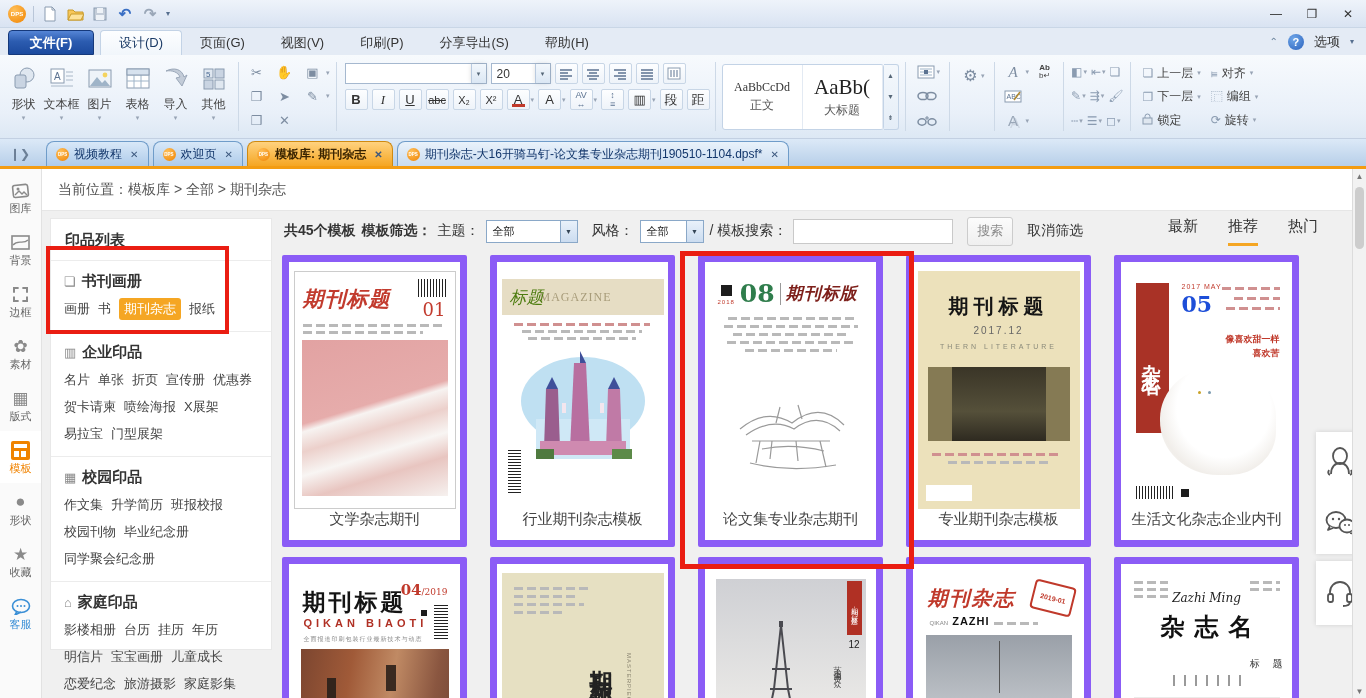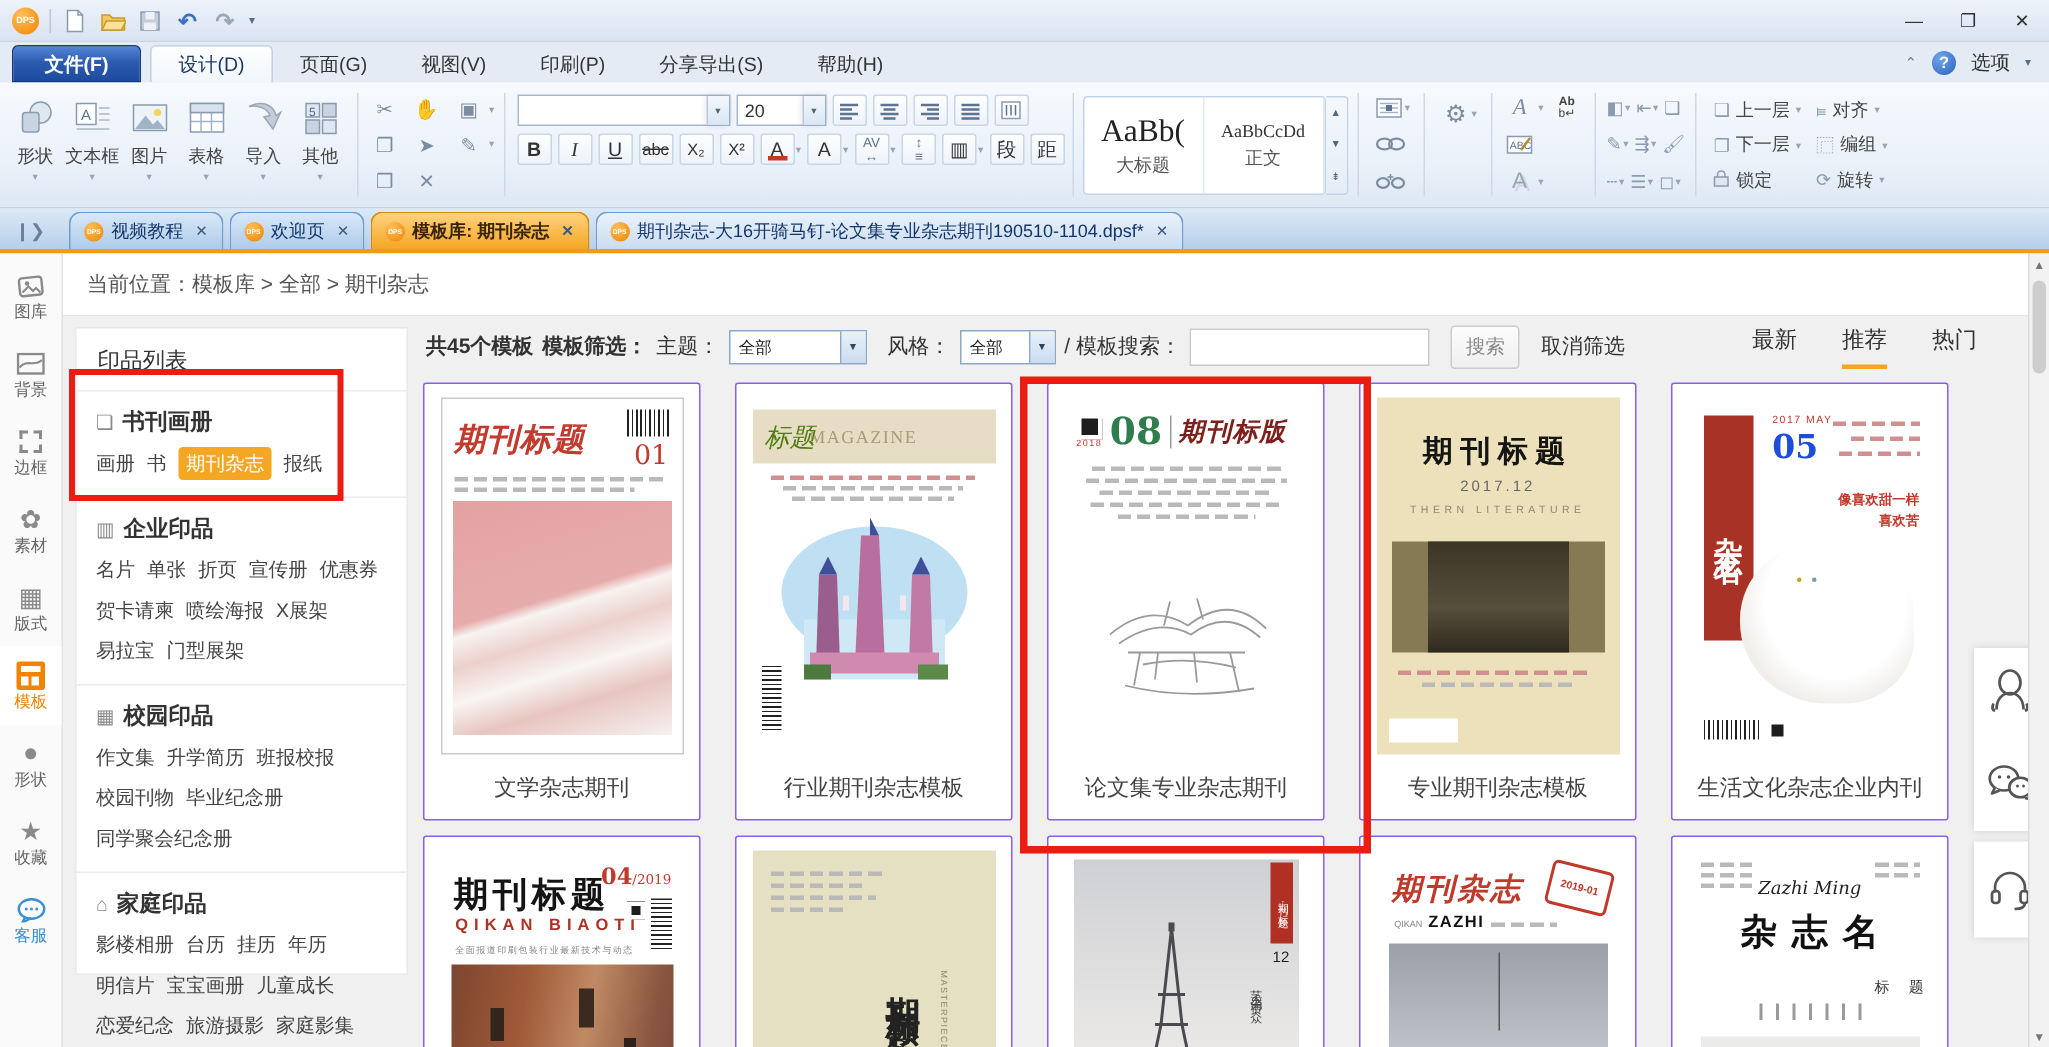--- a/index.html
+++ b/index.html
@@ -101,21 +101,21 @@
 
 .crumbrow{position:absolute;left:42px;top:169px;width:1310px;height:42px;background:#fff;border-bottom:1px solid #e6e6e6;display:flex;align-items:center;padding:0 16px}
 .crumb{font-size:14px;color:#555}
 .userarea{margin-left:auto;display:flex;align-items:center;gap:13px;padding-right:14px}
 .welcome{font-size:14px;color:#333}
 .redpkt{width:17px;height:21px;background:linear-gradient(#ff5a4e,#e02f20);border-radius:3px;display:flex;align-items:center;justify-content:center}
 .coin{width:11px;height:11px;border-radius:50%;background:#ffd34d;color:#b03024;font-size:8px;font-weight:bold;display:flex;align-items:center;justify-content:center}
 
 
 .leftpanel{position:absolute;left:50px;top:218px;width:222px;height:432px;background:#fff;border:1px solid #e8e8e8}
-.lp-title{font-size:15px;font-weight:normal;color:#333;padding:12px 14px 10px}
+.lp-title{font-size:15px;font-weight:bold;color:#333;padding:12px 14px 10px}
 .lp-div{height:1px;background:#ececec}
 .lp-sec{padding:11px 13px 13px}
 .lp-head{display:flex;align-items:center;gap:6px;font-size:15px;font-weight:bold;color:#333;margin-bottom:9px}
 .lp-ico{color:#8a8a8a;font-size:13px;font-weight:normal}
 .lp-tags{display:flex;flex-wrap:wrap;column-gap:8px;row-gap:9px;font-size:13px;color:#444;width:196px}
 .tag{white-space:nowrap}
 .tag.pill{background:#f5a623;color:#fff;padding:2px 5px;border-radius:3px;margin:-2px 0}
 
 
 .filterrow{position:absolute;left:284px;top:213px;width:880px;height:36px;display:flex;align-items:center;font-size:14px;color:#333;gap:6px}
@@ -127,21 +127,21 @@
 .fsearch{width:160px;height:25px;border:1px solid #c9c9c9;background:#fff;font-size:13px;padding:0 5px;outline:none}
 .fbtn{width:46px;height:29px;border:1px solid #ccc;background:linear-gradient(#fcfcfc,#efefef);border-radius:3px;display:flex;align-items:center;justify-content:center;font-size:13px;color:#888}
 .fcancel{font-size:14px;color:#333;margin-left:8px}
 .sorts{position:absolute;right:48px;top:217px;display:flex;gap:30px;font-size:15px;color:#333}
 .sort{padding-bottom:7px}
 .sort.active{border-bottom:3px solid #f5a623}
 
 
 .grid-row{position:absolute;left:282px;display:flex;gap:23px}
 .row1{top:255px}.row2{top:557px}
-.card{width:185px;height:292px;background:#fff;border:1px solid #8b5cf6;border-radius:2px;position:relative;padding-top:9px;flex:none}
+.card{width:185px;height:292px;background:#fff;border:7px solid #8b5cf6;border-radius:2px;position:relative;padding-top:9px;flex:none}
 .cap{position:absolute;left:0;right:0;bottom:11px;text-align:center;font-size:15px;color:#444}
 .cover{position:relative;width:162px;height:238px;margin:0 auto;background:#fff;overflow:hidden}
 .tline{background:repeating-linear-gradient(90deg,#b9b9b9 0 9px,transparent 9px 13px);height:3px}
 .tline.red{background:repeating-linear-gradient(90deg,#d09090 0 9px,transparent 9px 13px)}
 .barcode{background:repeating-linear-gradient(90deg,#222 0 1px,#fff 1px 3px)}
 .barcode-v{background:repeating-linear-gradient(0deg,#222 0 1px,#fff 1px 3px)}
 .qr{background-color:#1d1d1d;box-shadow:inset 3px 3px 0 #fff,inset -3px -3px 0 #fff}
 
 
 .c1{border:1px solid #ccc}
@@ -474,26 +474,26 @@
       <span class="tbtn">▥</span>
         <span class="scar">▾</span>
       <span class="tbtn">段</span>
       <span class="tbtn">距</span>
     </div>
   </div>
   <div class="rsep"></div>
   <div class="rg styles">
     <div class="stylebox">
       <div class="stylecell">
+        <span class="ssample">AaBbCcDd</span>
+        <span class="sname">正文</span>
+      </div>
+      <div class="stylecell">
         <span class="ssample big">AaBb(</span>
         <span class="sname">大标题</span>
-      </div>
-      <div class="stylecell">
-        <span class="ssample">AaBbCcDd</span>
-        <span class="sname">正文</span>
       </div>
     </div>
     <div class="stylescroll">
       <span class="sscb">▲</span>
       <span class="sscb">▼</span>
       <span class="sscb">⇟</span>
     </div>
   </div>
   <div class="rsep"></div>
   <div class="rg coln">

